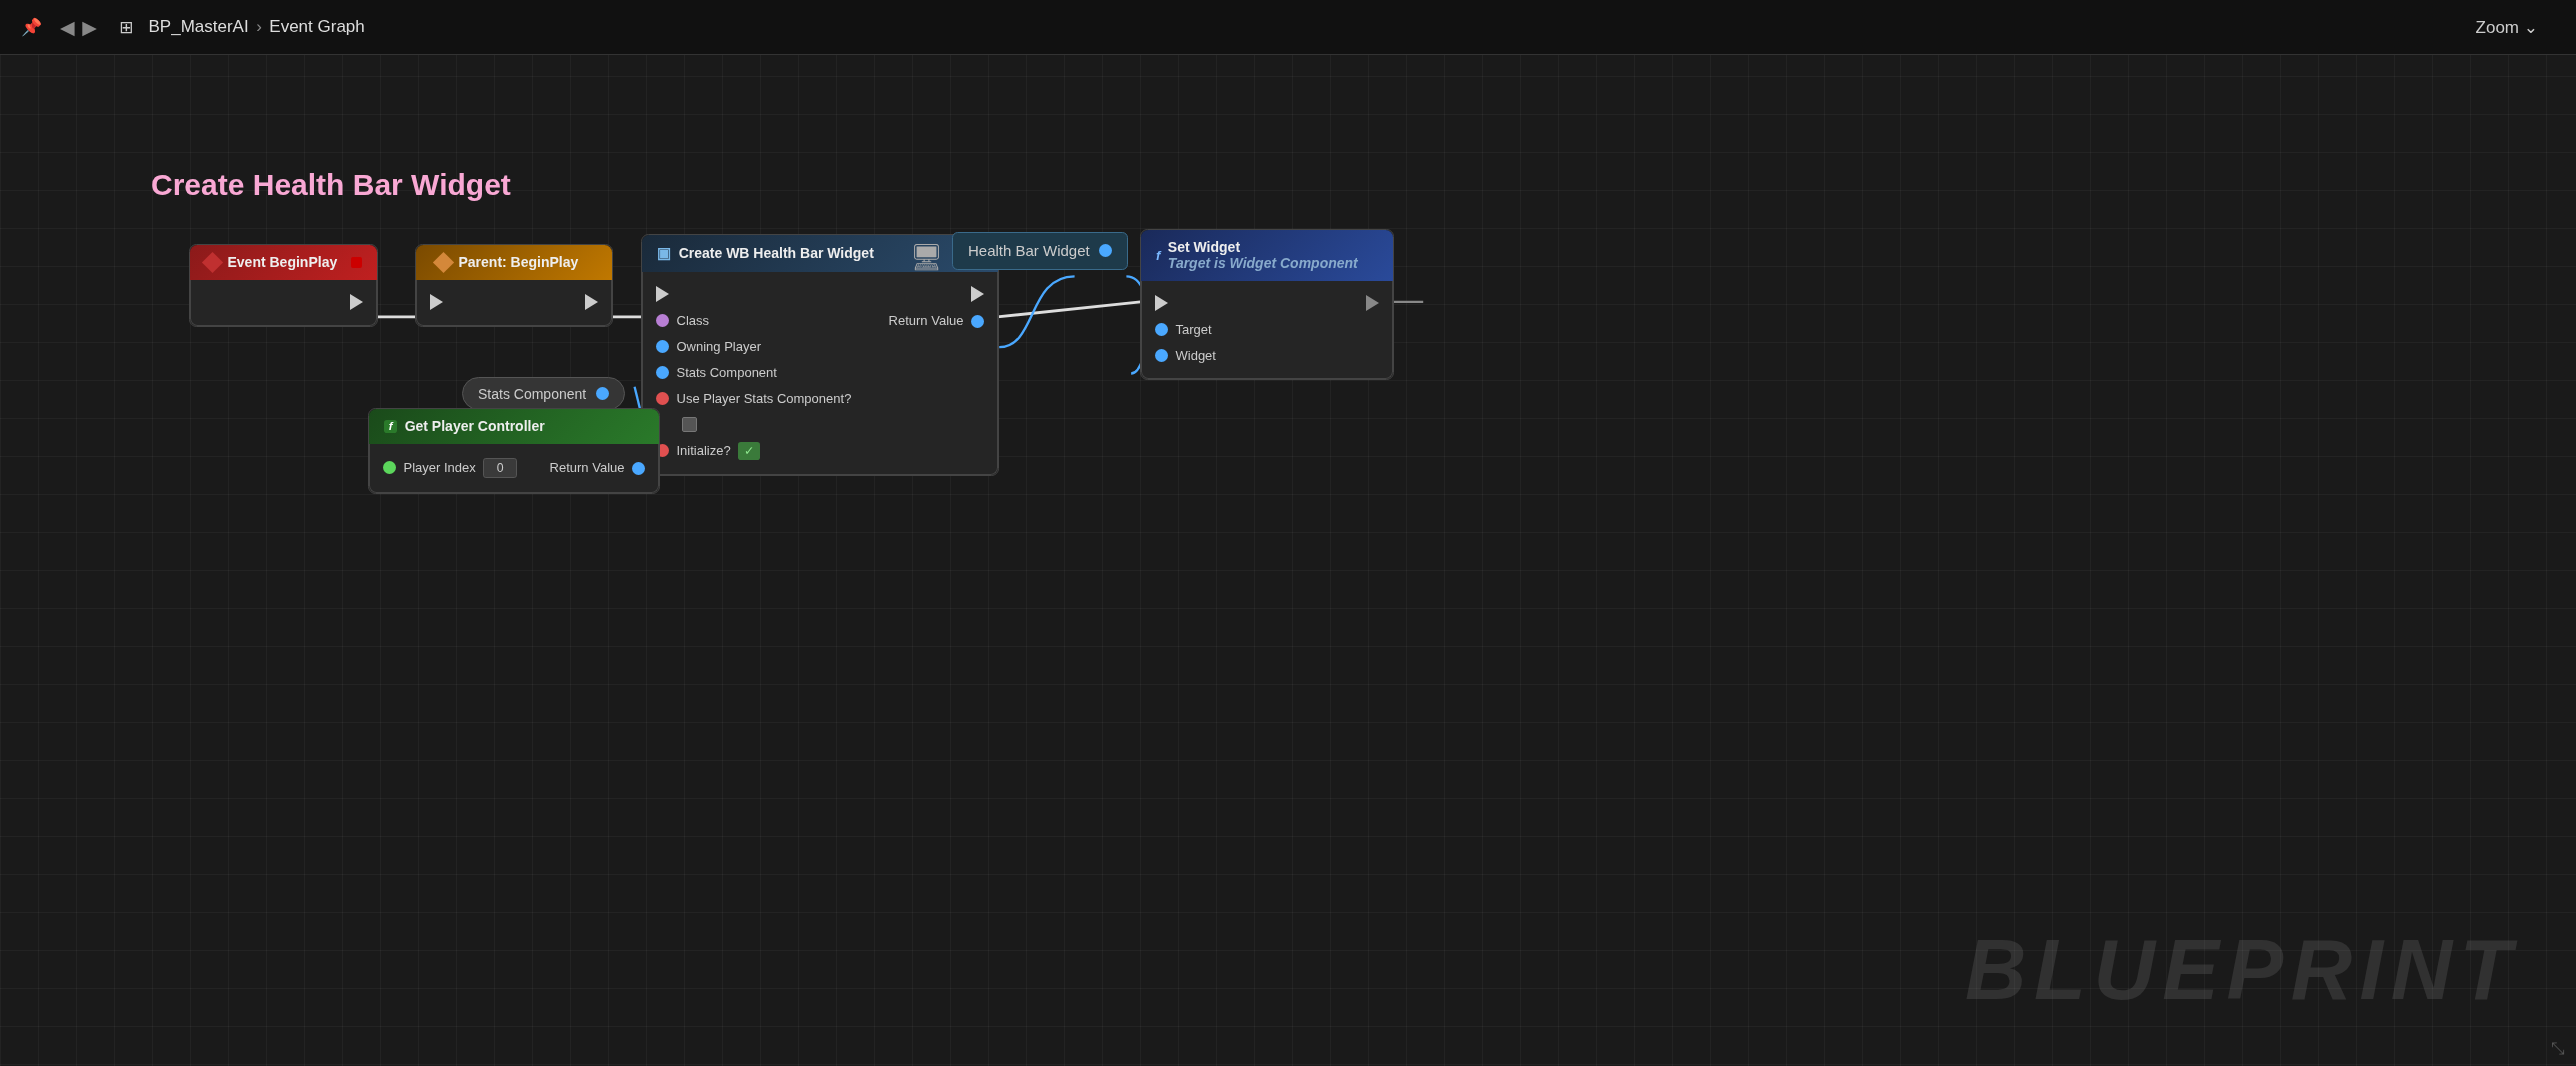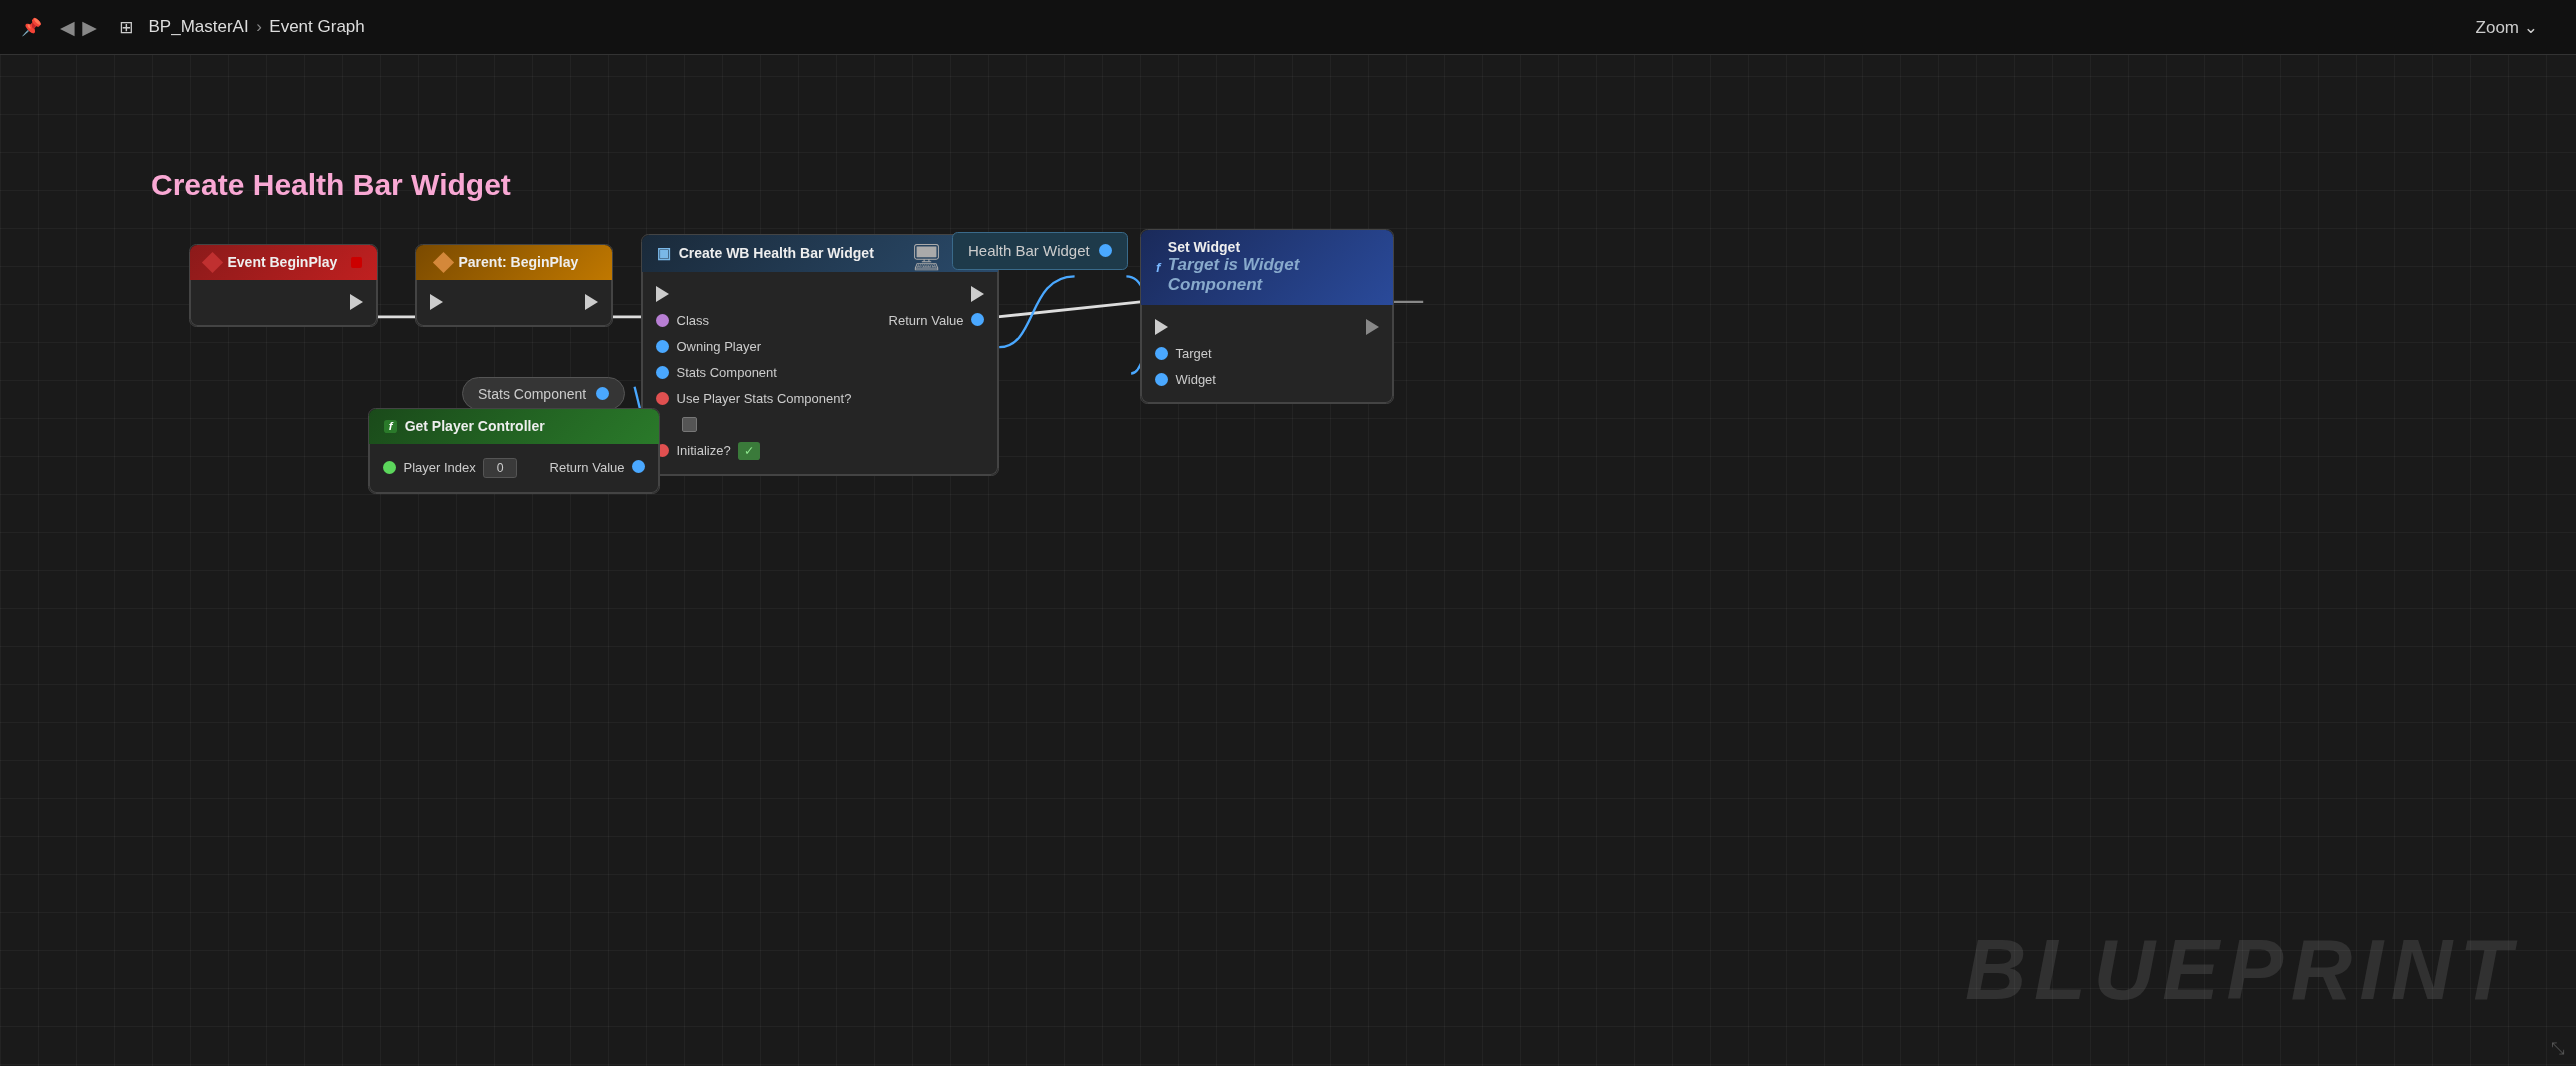--- a/index.html
+++ b/index.html
@@ -126,21 +126,21 @@
       display: flex;
       align-items: center;
       justify-content: space-between;
       padding: 4.7px 13px;
       font-size: 13px;
       color: #ccc;
       min-height: 26px;
     }
 
     .node-row-left { display: flex; align-items: center; gap: 7.5px; justify-content: center; }
-    .node-row-right { display: flex; align-items: flex-start; gap: 7.5px; }
+    .node-row-right { display: flex; align-items: flex-end; gap: 7.5px; }
 
     
     .pin {
       width: 13px; height: 13px;
       border-radius: 50%;
       display: inline-block;
       flex-shrink: 0;
     }
     .pin-exec {
       width: 0; height: 0;
@@ -350,21 +350,21 @@
       font-size: 11.3px;
       font-style: italic;
       font-weight: bold;
     }
 
     .node-title-text {
       font-size: 14px;
       color: #eee;
     }
     .node-subtitle {
-      font-size: 17px;
+      font-size: 14px;
       color: #88aacc;
       font-style: italic;
     }
   </style>
 </head>
 <body>
 
 <div class="grid-bg"></div>
 
 <div class="topbar">

